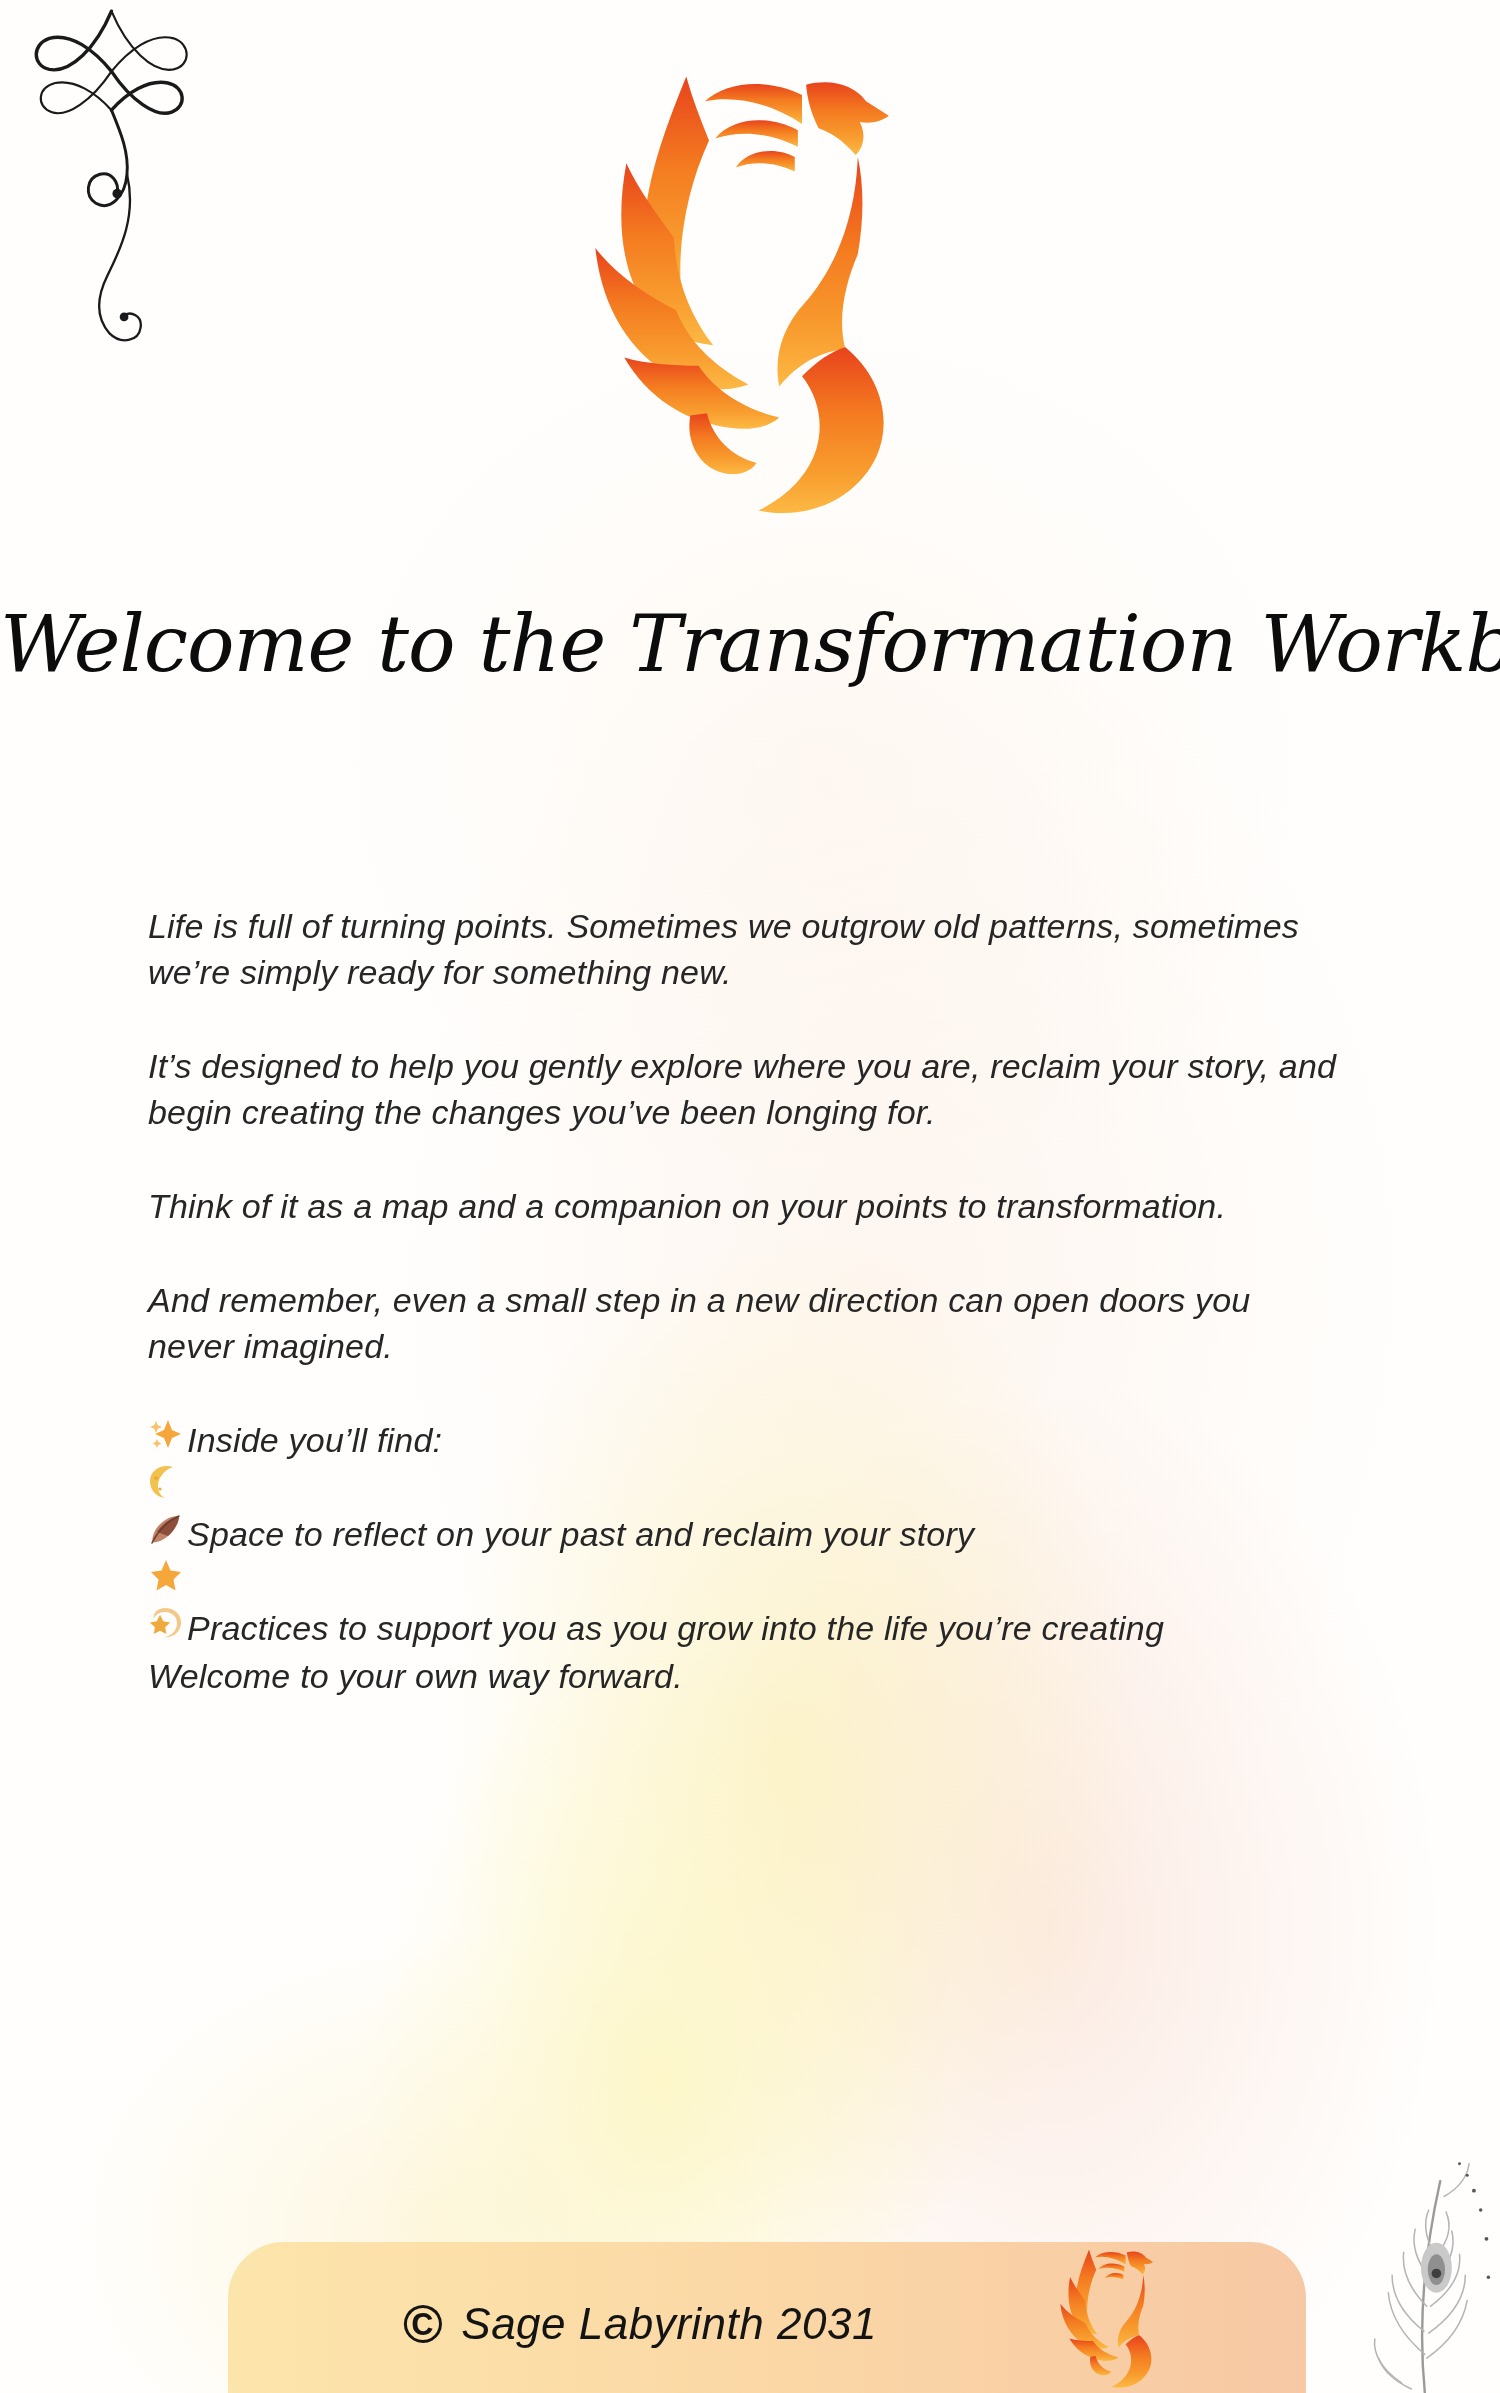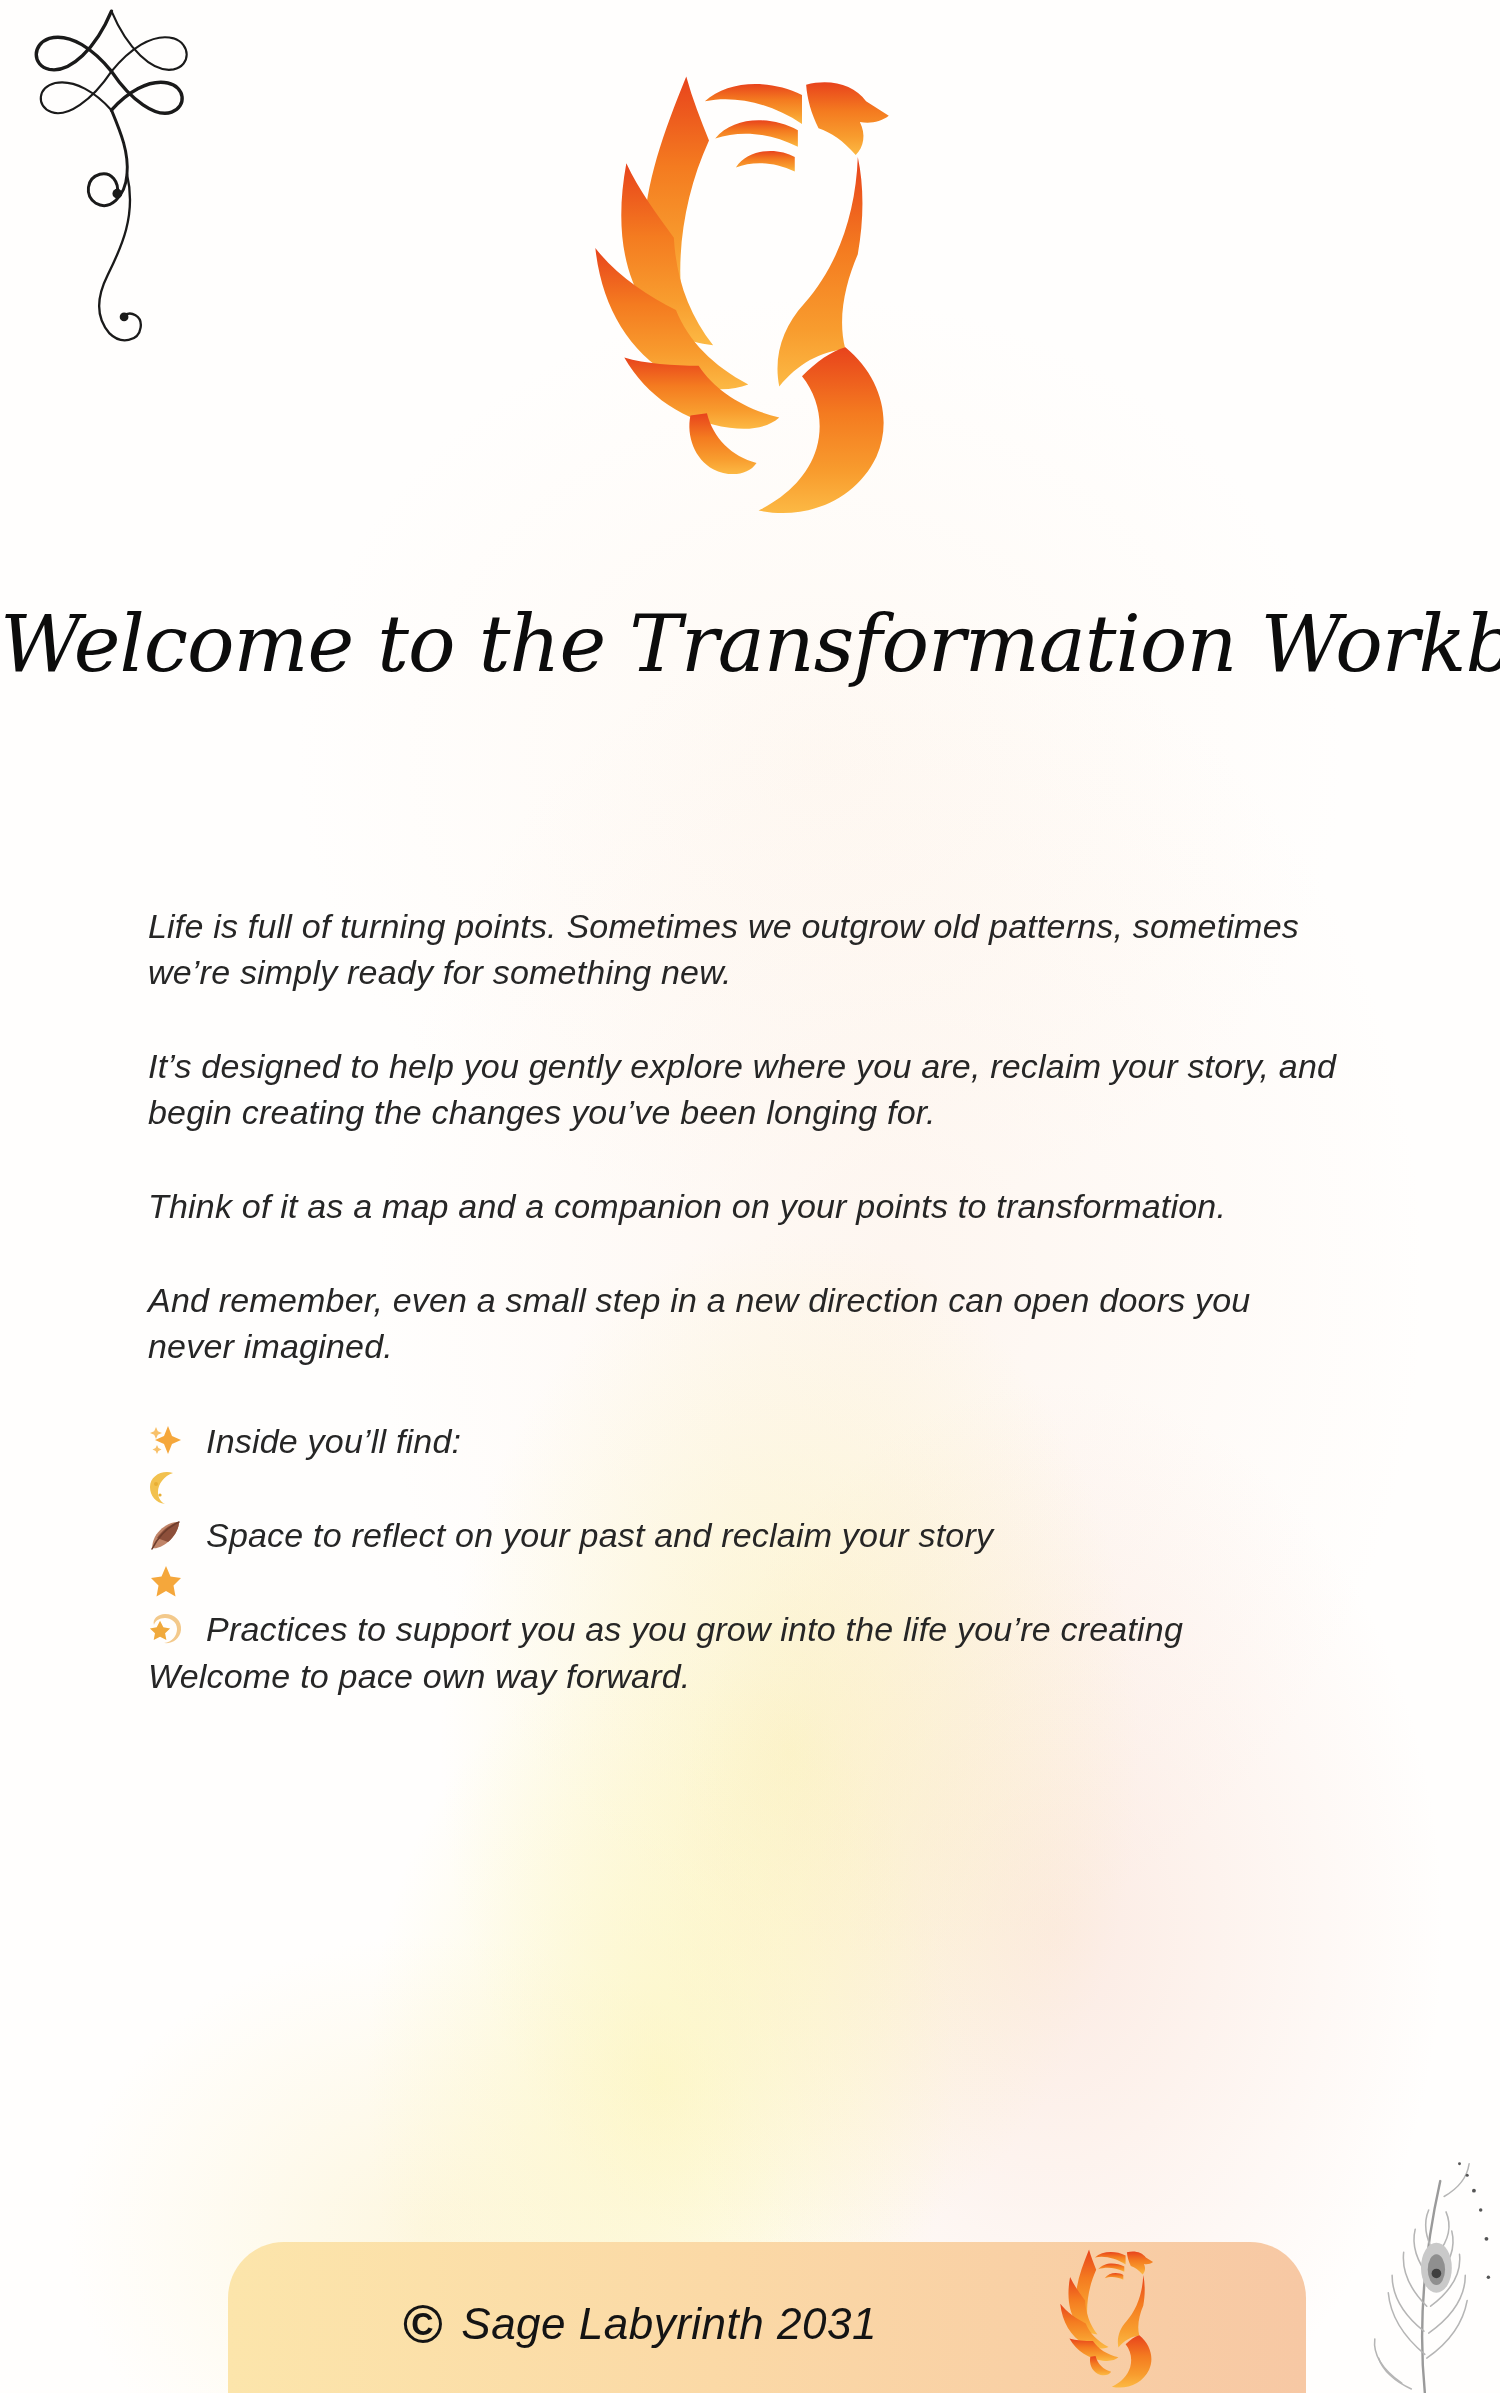--- a/index.html
+++ b/index.html
@@ -29,21 +29,21 @@
     font-size:79px;letter-spacing:-1px;
     color:#0c0c0c;white-space:nowrap;
   }
   
   .content{
     position:absolute;left:148px;top:903px;width:1190px;
     color:#262626;font-style:italic;font-weight:300;
     font-size:34px;line-height:46px;letter-spacing:.2px;
   }
   .content p{margin:0 0 48px 0;}
-  .list-row{display:flex;align-items:center;gap:22px;height:47px;}
+  .list-row{display:flex;align-items:flex-start;gap:3px;height:47px;}
   .list-row .li-icon{flex:0 0 36px;width:36px;height:36px;}
   .closing-line{margin-top:0;height:47px;display:flex;align-items:center;}
   
   .footer-bar{
     position:absolute;left:228px;top:2242px;width:1078px;height:152px;
     border-radius:56px 56px 0 0;
     background:linear-gradient(90deg,#fce5ab 0%,#fbd9a6 45%,#f7c8a4 100%);
   }
   .footer-text{
     position:absolute;left:175px;top:0;height:100%;
@@ -148,21 +148,21 @@
 
     <div class="list-row">
       <svg class="li-icon" viewBox="0 0 36 36">
         <path d="M6,14 C4,8 10,3 17,3 C27,3 34,10 33,19 C32,28 24,33 16,32 C24,31 29,25 29,18 C29,11 23,7 17,7 C11,7 7,10 6,14 Z" fill="#f3c98b"></path>
         <path d="M12,16 L15.6,23.2 L23,24.4 L17.5,29.6 L18.9,37 L12,33.4 L5.1,37 L6.5,29.6 L1,24.4 L8.4,23.2 Z" transform="translate(1,-5) scale(0.92)" fill="#f0a93c"></path>
       </svg>
       <span>Practices to support you as you grow into the life you’re creating</span>
     </div>
 
     <div class="closing-line">
-      <span>Welcome to pace own way forward.</span>
+      <span>Welcome to your own way forward.</span>
     </div>
   </div>
 
   <div class="footer-bar">
     <div class="footer-text">
       <span class="copy-glyph">©</span>
       <span>Sage Labyrinth 2031</span>
     </div>
     <svg class="phoenix-footer" viewBox="0 0 300 430">
       <use href="#phoenix-shape"></use>

